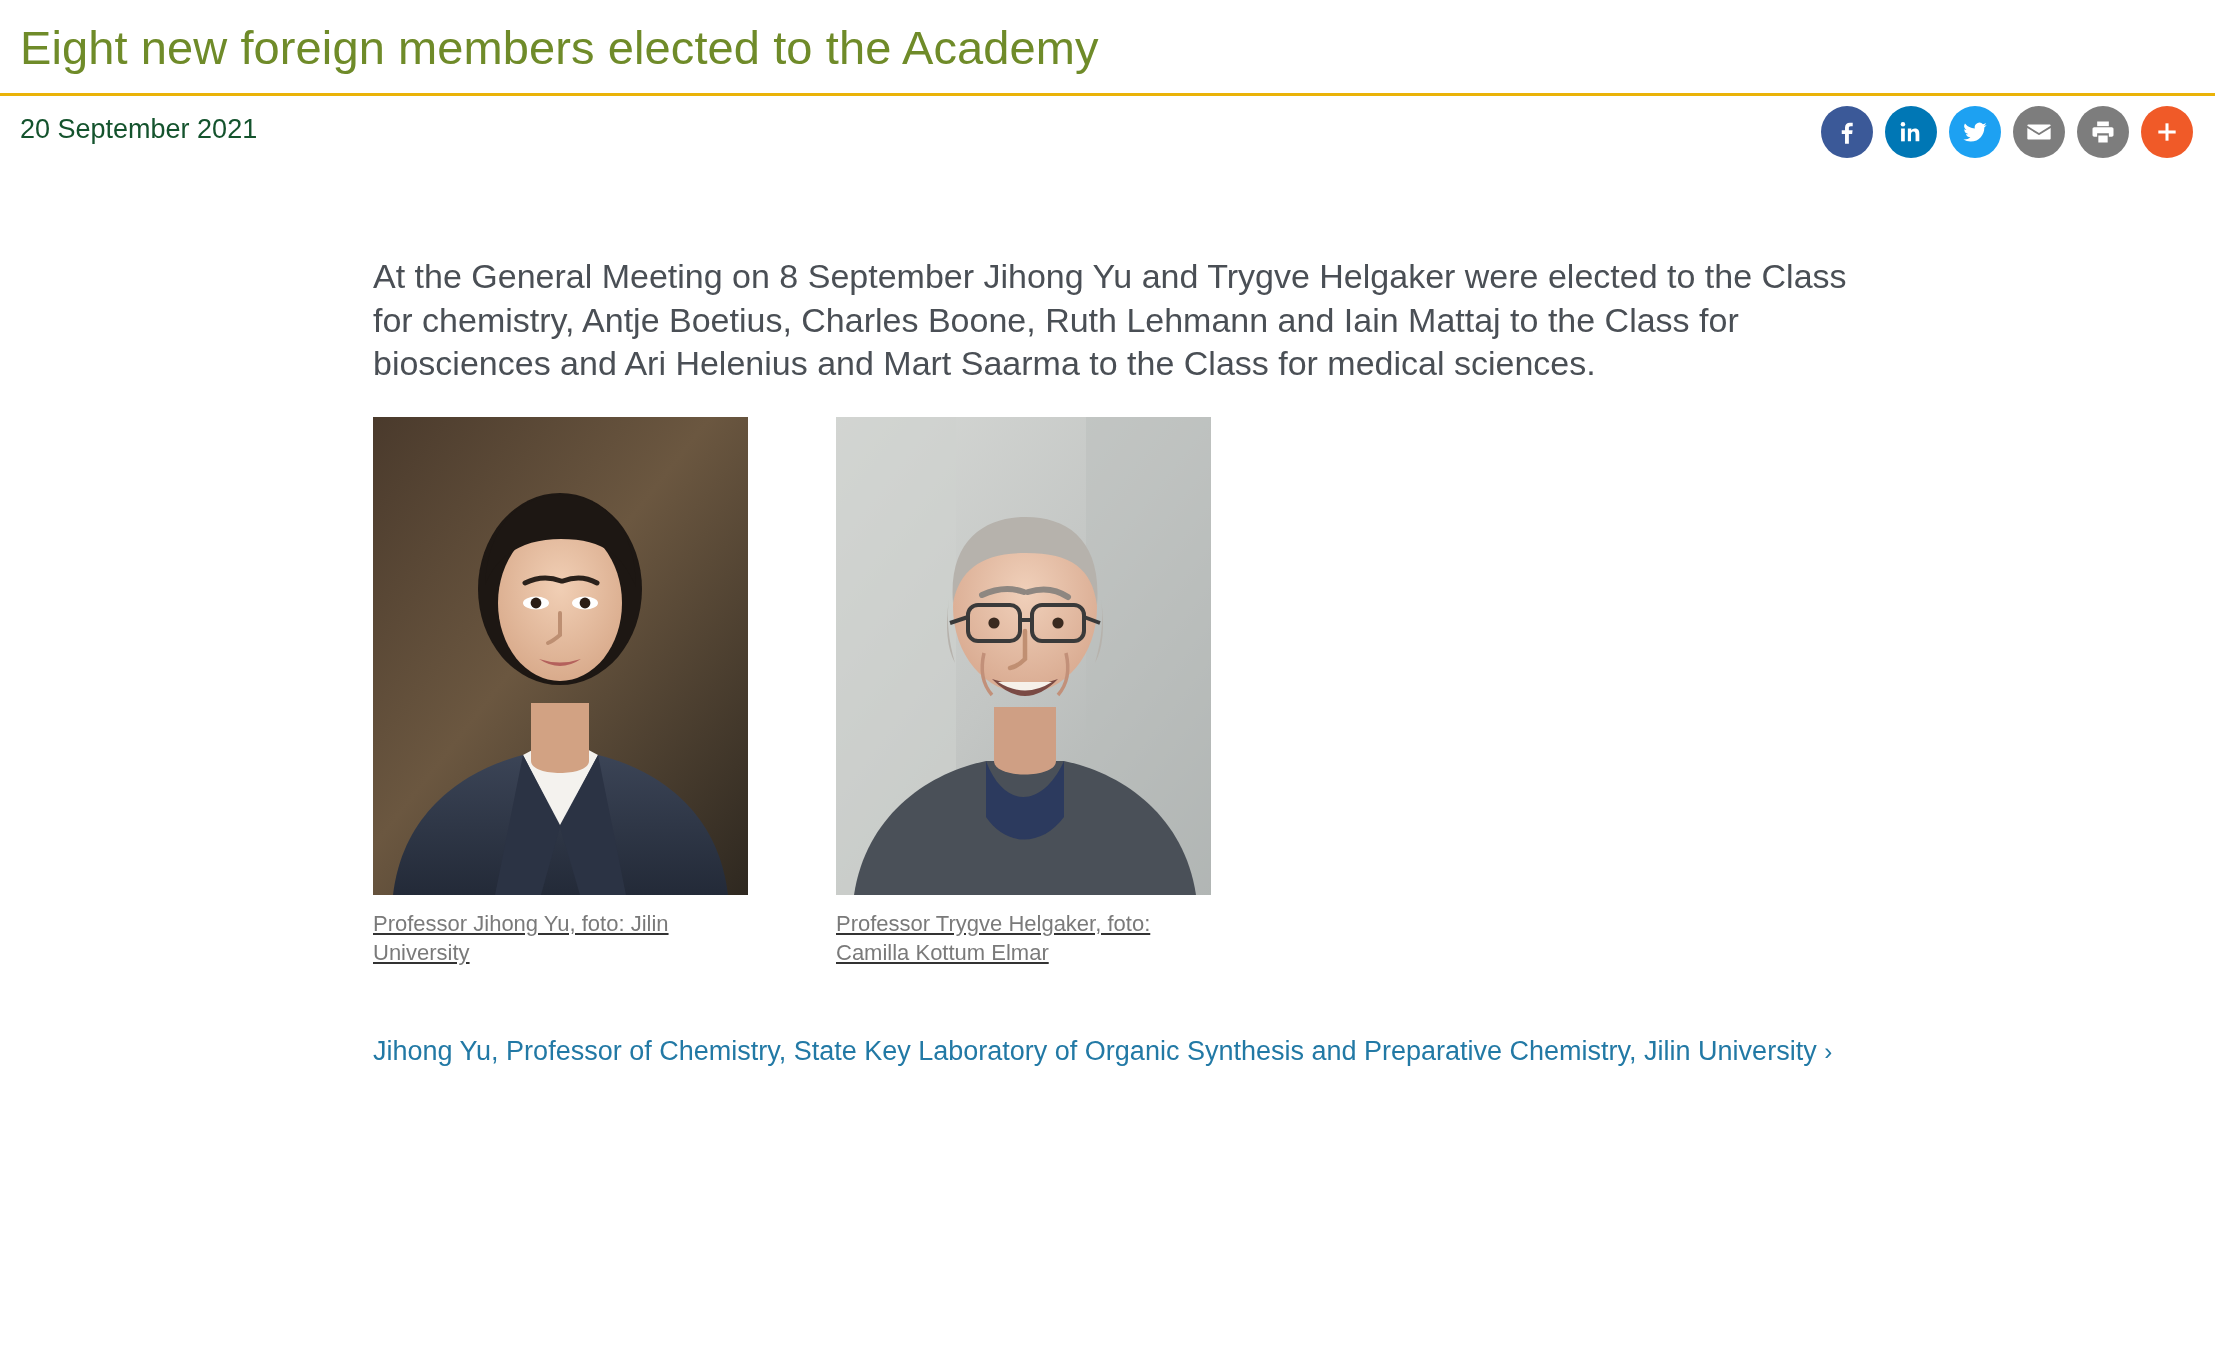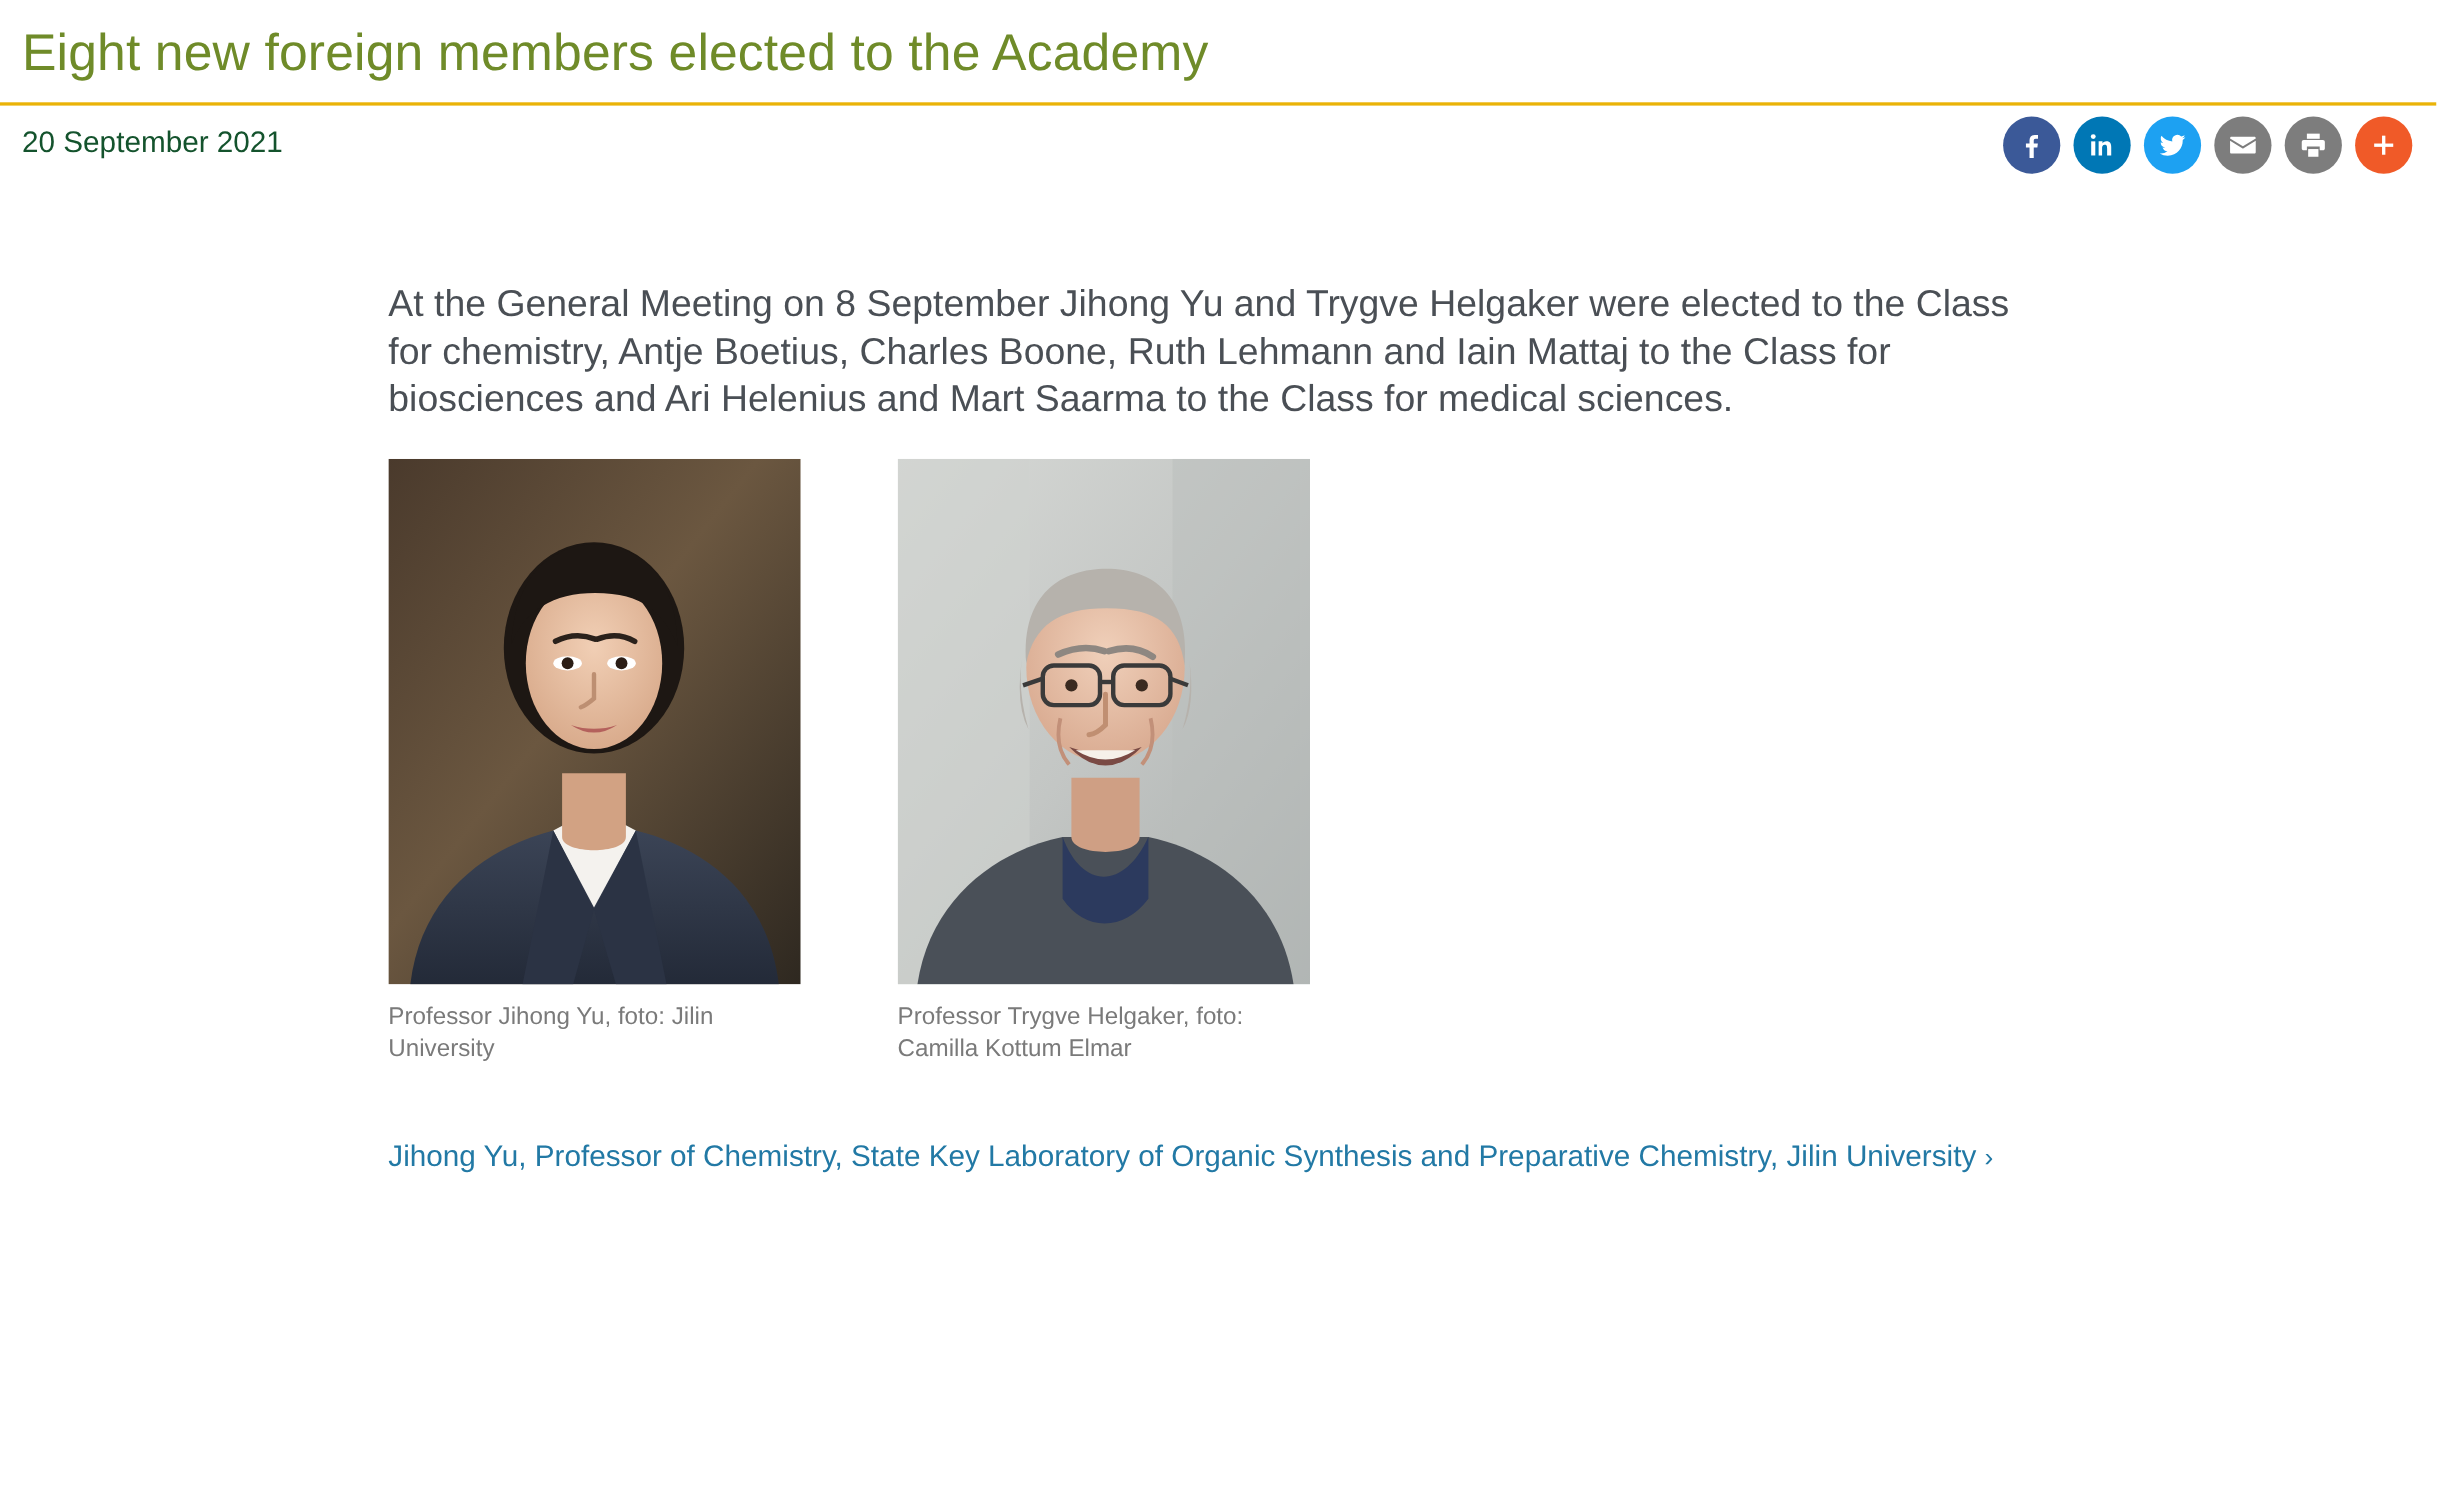--- a/index.html
+++ b/index.html
@@ -63,21 +63,21 @@
   .sb-facebook { background: #3b5998; }
   .sb-linkedin { background: #0077b5; }
   .sb-twitter  { background: #1da1f2; }
   .sb-email    { background: #7d7d7d; }
   .sb-print    { background: #7d7d7d; }
   .sb-more     { background: #f05a28; }
 
   
   .article {
     position: absolute;
-    left: 353px;
+    left: 373px;
     top: 255px;
     width: 1520px;
   }
   .lead {
     font-size: 34px;
     line-height: 1.28;
     color: #4a4f55;
     font-weight: 400;
     margin: 0;
     width: 1510px;
@@ -90,20 +90,21 @@
   }
 
   
   .figure-row {
     display: flex;
     gap: 14px;
     margin-top: 31px;
   }
   .figure {
     width: 449px;
+    text-decoration: underline;
   }
   .photo {
     width: 375px;
     height: 478px;
     overflow: hidden;
     position: relative;
   }
   .photo svg { display: block; }
   .caption {
     margin-top: 14px;

